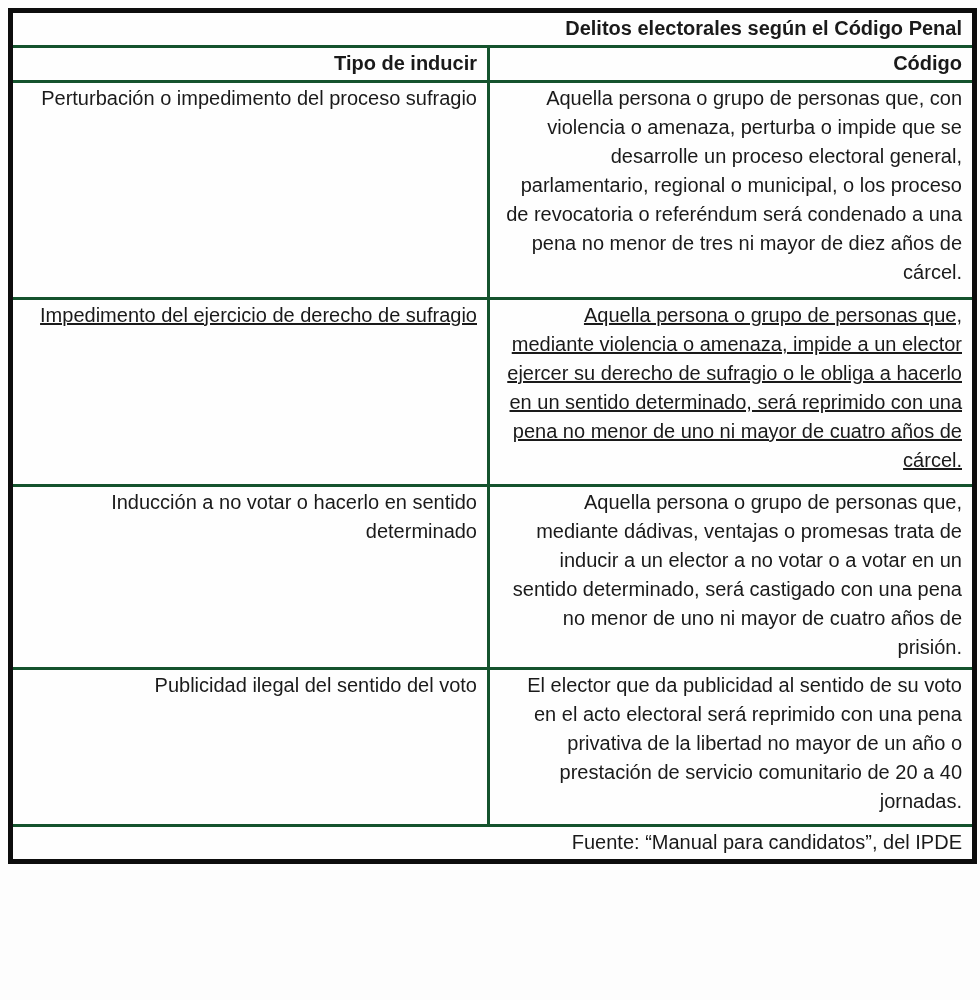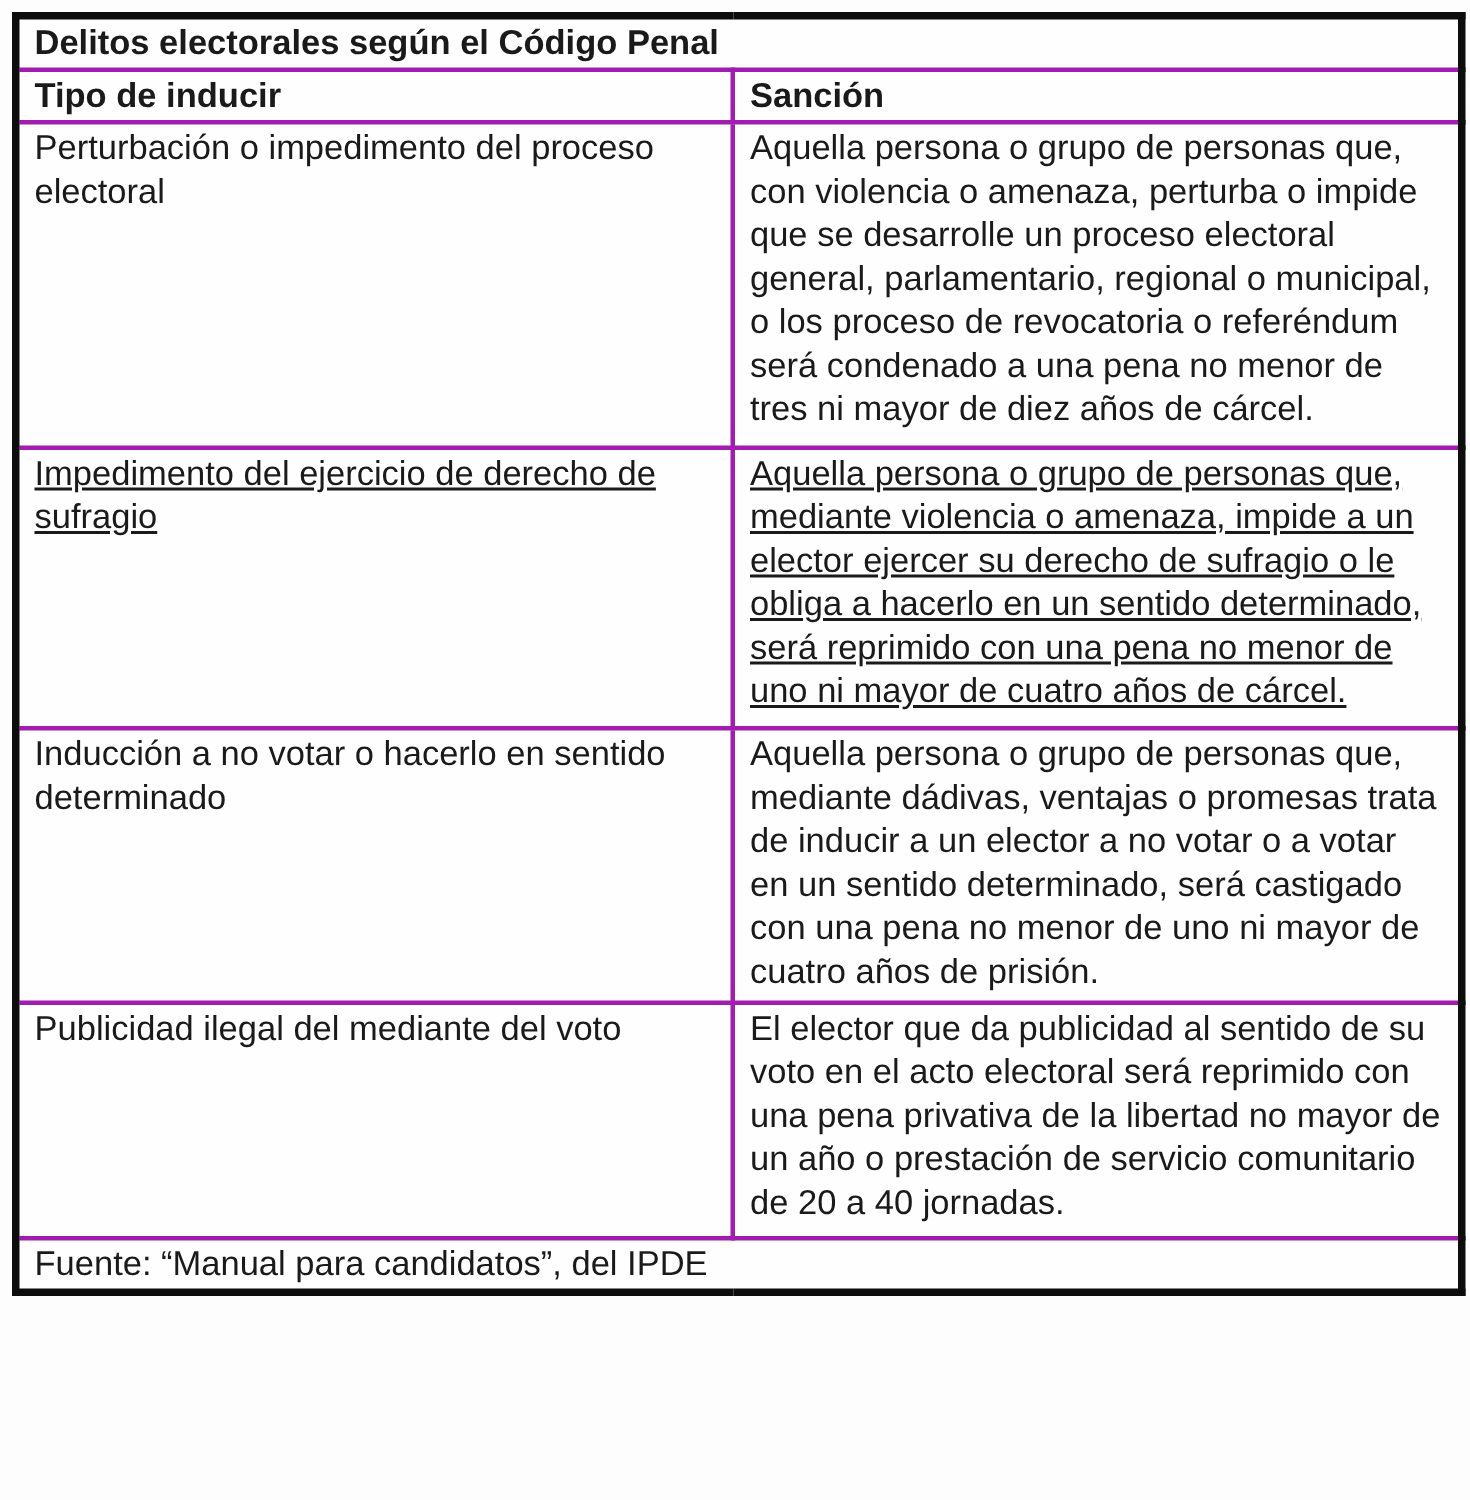--- a/index.html
+++ b/index.html
@@ -18,26 +18,26 @@
   }
   table.penal-table {
     border-collapse: collapse;
     width: 100%;
     table-layout: fixed;
     background: #fefefe;
     color: #1a1a1a;
     border: 5px solid #0d0d0d;
   }
   table.penal-table td, table.penal-table th {
-    border: 3px solid #a21caf;
+    border: 3px solid #14532d;
     vertical-align: top;
     padding: 1px 10px 2px 10px;
-    font-size: 23px;
+    font-size: 20px;
     line-height: 29px;
-    text-align: left;
+    text-align: right;
     overflow: hidden;
   }
   col.c-crime    { width: 478px; }
   col.c-sanction { width: 486px; }
   .title-row td {
     font-weight: bold;
     font-size: 21px;
     height: 28px;
     line-height: 26px;
     padding: 2px 4px;
@@ -70,36 +70,36 @@
     <colgroup>
       <col class="c-crime">
       <col class="c-sanction">
     </colgroup>
     <tbody>
       <tr class="title-row">
         <td colspan="2">Delitos electorales según el Código Penal</td>
       </tr>
       <tr class="header-row">
         <th>Tipo de inducir</th>
-        <th>Sanción</th>
+        <th>Código</th>
       </tr>
       <tr class="body-row-0">
-        <td>Perturbación o impedimento del proceso electoral</td>
+        <td>Perturbación o impedimento del proceso sufragio</td>
         <td>Aquella persona o grupo de personas que, con violencia o amenaza, perturba o impide que se desarrolle un proceso electoral general, parlamentario, regional o municipal, o los proceso de revocatoria o referéndum será condenado a una pena no menor de tres ni mayor de diez años de cárcel.</td>
       </tr>
       <tr class="body-row-1">
         <td>Impedimento del ejercicio de derecho de sufragio</td>
         <td>Aquella persona o grupo de personas que, mediante violencia o amenaza, impide a un elector ejercer su derecho de sufragio o le obliga a hacerlo en un sentido determinado, será reprimido con una pena no menor de uno ni mayor de cuatro años de cárcel.</td>
       </tr>
       <tr class="body-row-2">
         <td>Inducción a no votar o hacerlo en sentido determinado</td>
         <td>Aquella persona o grupo de personas que, mediante dádivas, ventajas o promesas trata de inducir a un elector a no votar o a votar en un sentido determinado, será castigado con una pena no menor de uno ni mayor de cuatro años de prisión.</td>
       </tr>
       <tr class="body-row-4">
-        <td>Publicidad ilegal del mediante del voto</td>
+        <td>Publicidad ilegal del sentido del voto</td>
         <td>El elector que da publicidad al sentido de su voto en el acto electoral será reprimido con una pena privativa de la libertad no mayor de un año o prestación de servicio comunitario de 20 a 40 jornadas.</td>
       </tr>
       <tr class="source-row">
         <td colspan="2">Fuente: “Manual para candidatos”, del IPDE</td>
       </tr>
     </tbody>
   </table>
 </div>
 
 </body></html>

